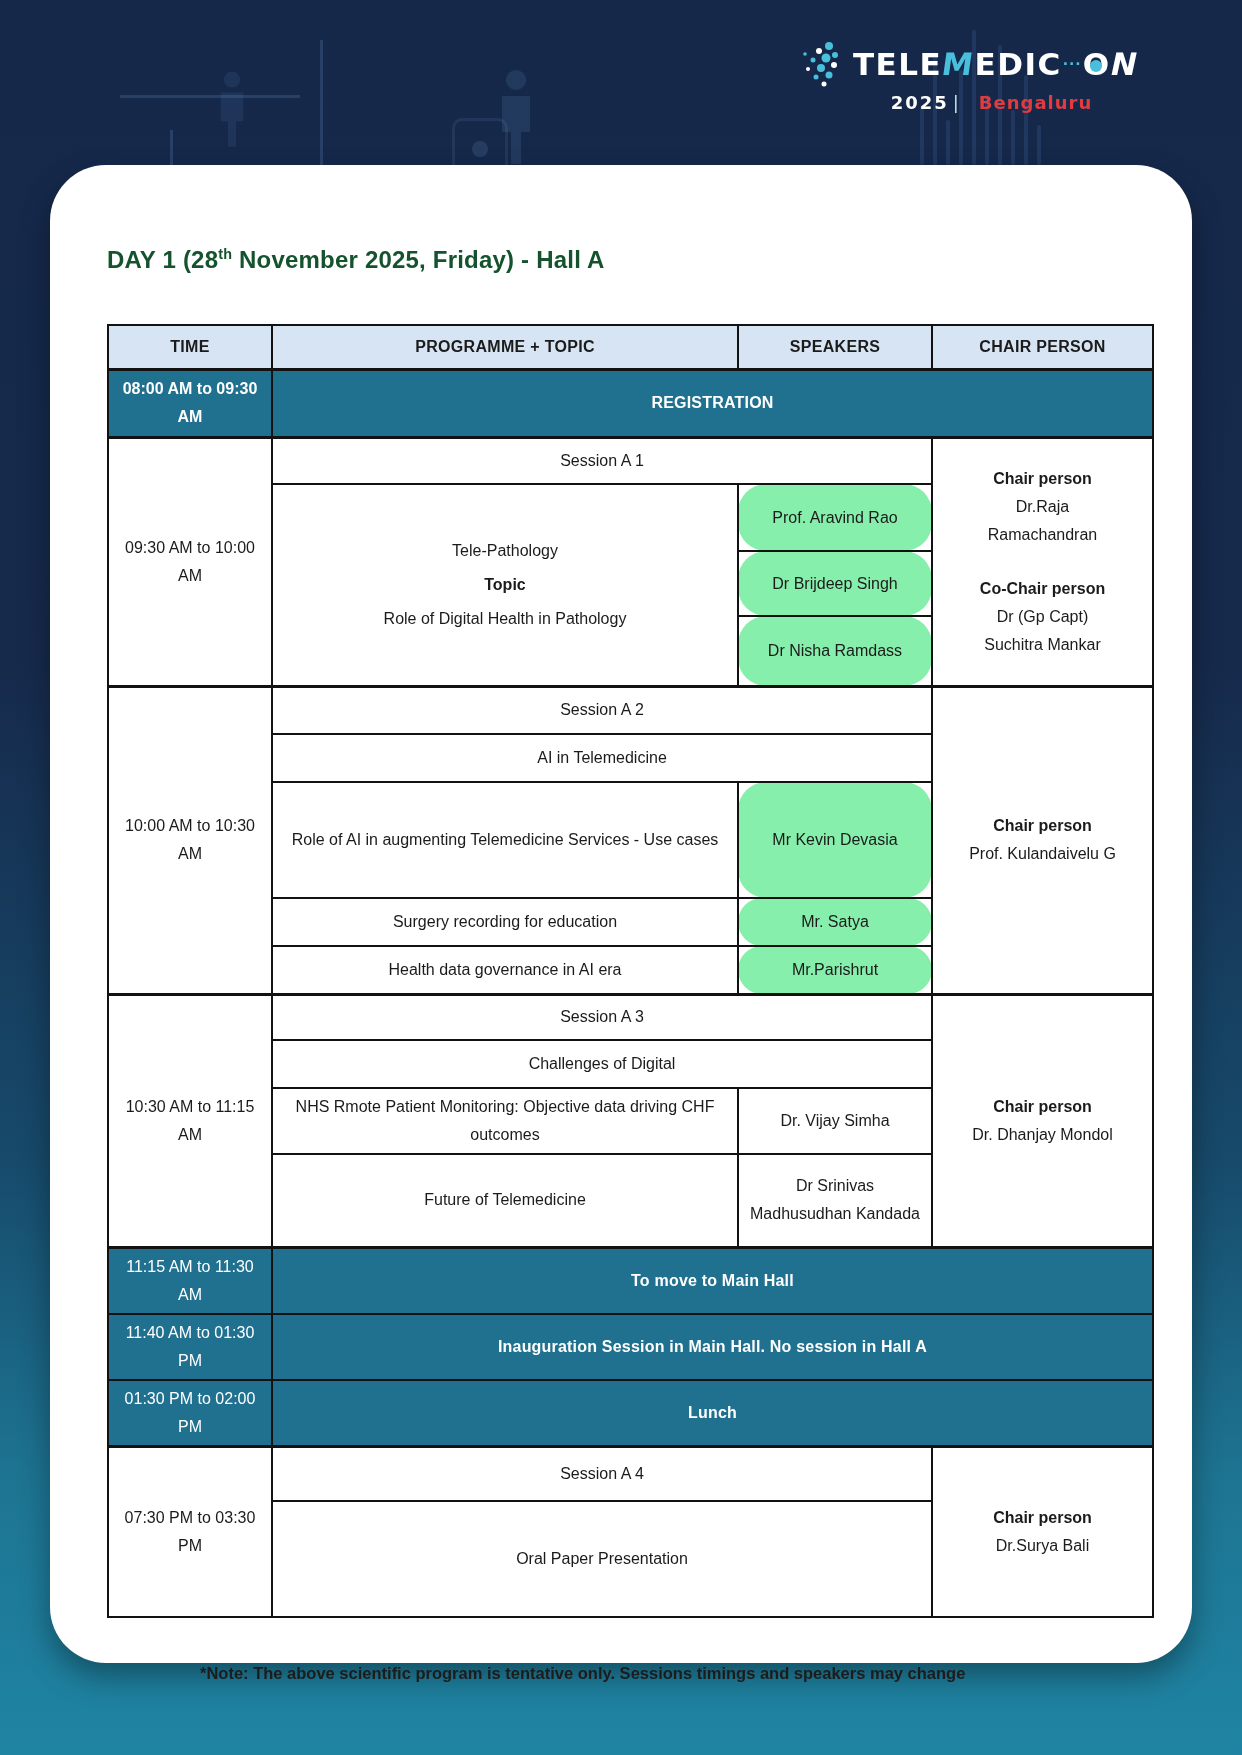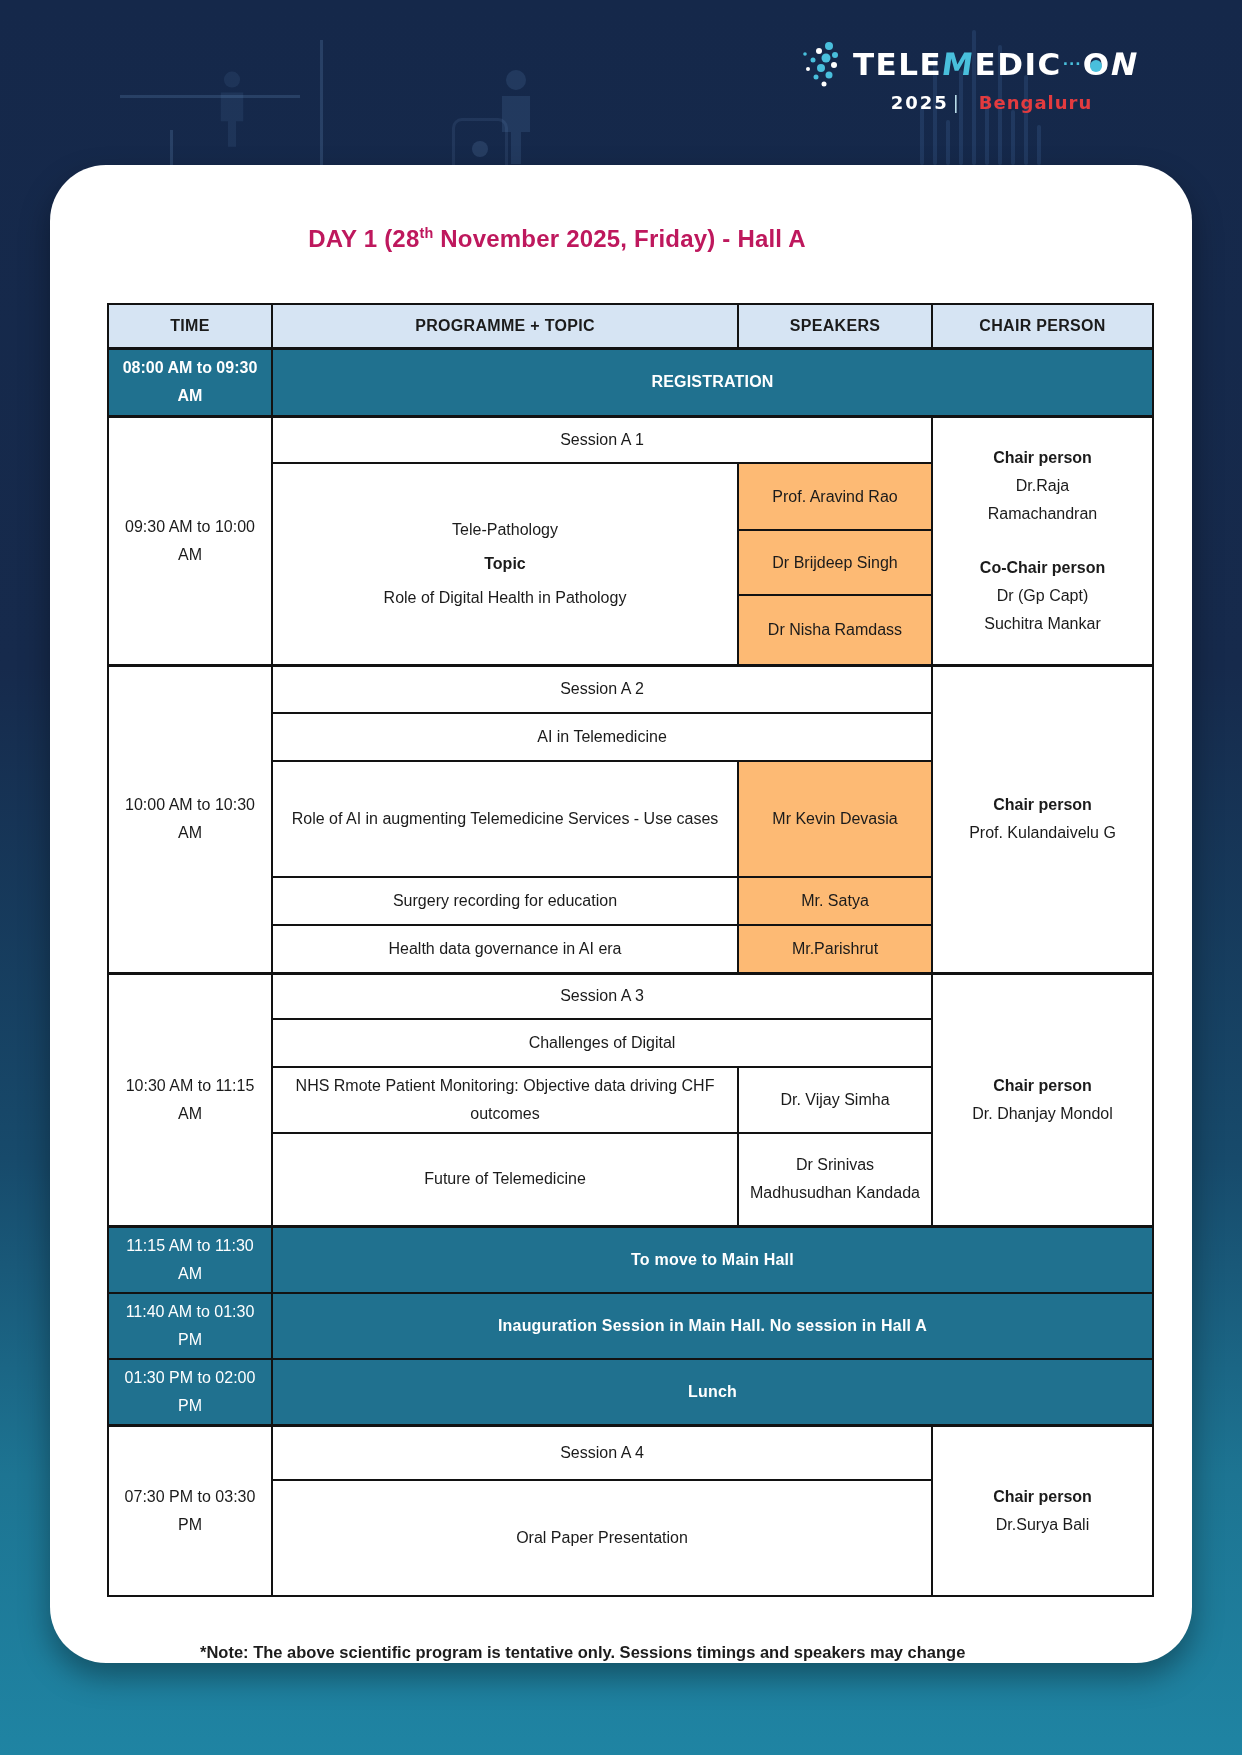--- a/index.html
+++ b/index.html
@@ -34,34 +34,34 @@
   .logo-sub .sep { color:#bfe2ee; font-weight:normal; margin:0 4px; }
   .logo-sub .red { color:#E23B3F; letter-spacing:1px;padding-left:14px; }
 
   
   .card {
     position:absolute; left:50px; top:165px; width:1142px; height:1498px;
     background:#ffffff; border-radius:56px;
     box-shadow:0 14px 30px rgba(0,0,0,.35);
     padding-top:60px;
   }
-  .title { width:900px; margin-left:57px; text-align:center; font-size:24px; font-weight:bold; color:#be185d; margin-bottom:50px; letter-spacing:.2px; }
+  .title { width:900px; margin-left:57px; text-align:left; font-size:24px; font-weight:bold; color:#14532d; margin-bottom:50px; letter-spacing:.2px;margin-top:21px; }
   .title sup { font-size:60%; vertical-align:super; }
 
   
   table.sched { border-collapse:collapse; margin-left:57px; table-layout:fixed; border:1px solid #0369a1; }
   col.c-time { width:164px; } col.c-prog { width:466px; } col.c-spk { width:194px; } col.c-chair { width:221px; }
   .sched td, .sched th { border:2px solid #121212; vertical-align:middle; text-align:center; color:#1b1b1b; font-size:16px; line-height:1.75; padding:4px 10px; }
   .sched tr.block > td { border-top-width:3px; }
   .head-cell { background:#D6E4F3; font-weight:bold; font-size:15.5px; letter-spacing:.3px; }
   .teal { background:#20718F; color:#ffffff !important; }
   .teal-bold { font-weight:bold; }
   .band-label { font-weight:bold; font-size:16.5px; letter-spacing:.2px; }
   .time-cell { font-size:15.5px; }
-  .hl { background:#fdba74; }
+  .hl { background:#86efac;border-radius:28px; }
   .b { font-weight:bold; }
   .chair-cell .gap { height:26px; }
   .prog-lines div { margin:6px 0; }
 
   .h44 { height:44px; } .h68 { height:68px;padding-left:44px; }
   .h47 { height:47px; } .h67 { height:67px; } .h65 { height:65px; } .h70 { height:70px; }
   .h48 { height:48px; } .h100 { height:116px; }
   .h46 { height:46px; } .h64 { height:64px; } .h93 { height:93px; }
   .h54 { height:54px; }
 

